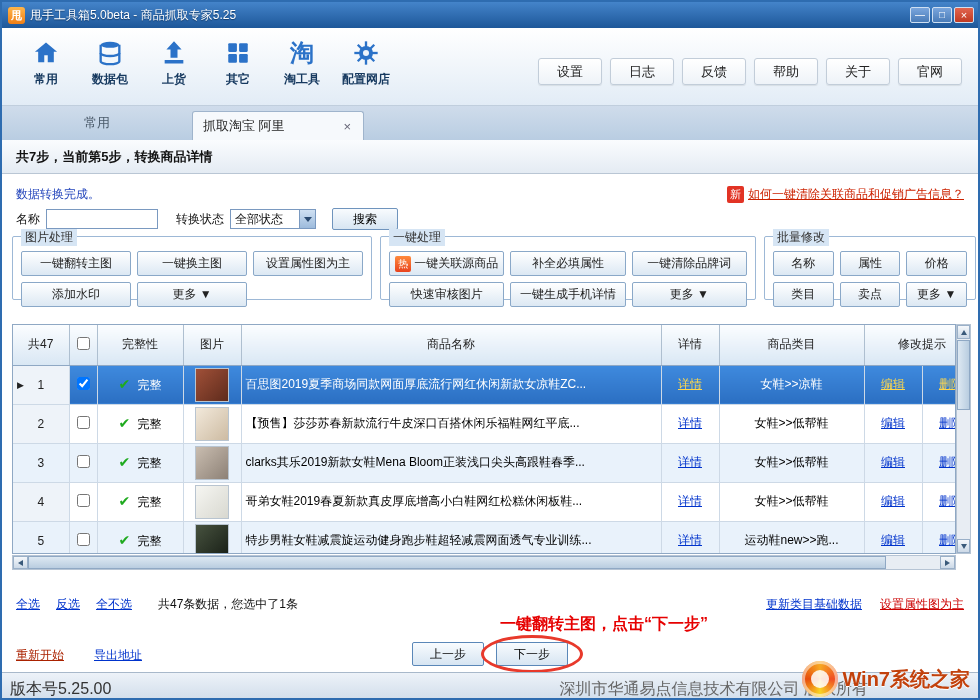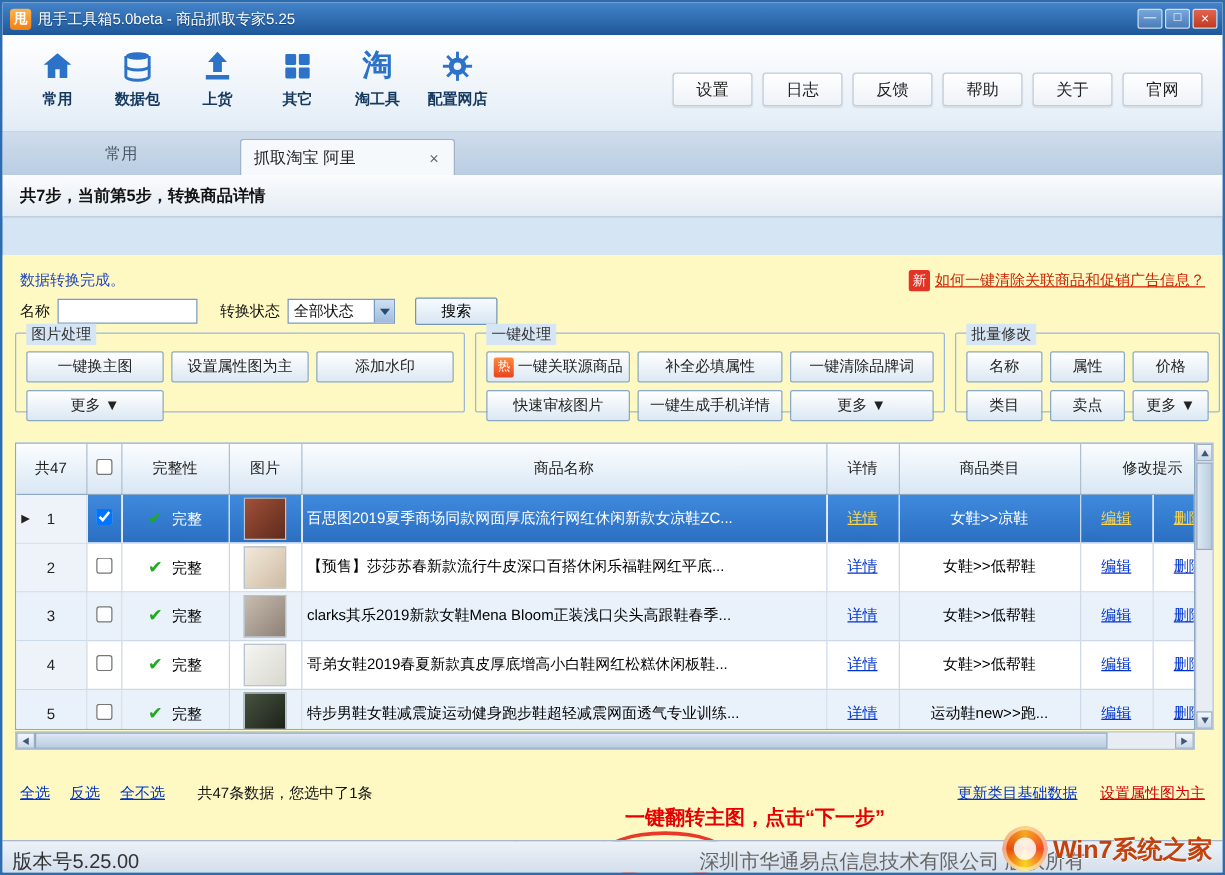--- a/index.html
+++ b/index.html
@@ -28,21 +28,21 @@
   .tabrow { position:absolute; top:104px; left:0; right:0; height:34px; background:linear-gradient(#cfdceb,#b9cde2); }
   .tab-inactive { position:absolute; left:40px; top:0; width:110px; text-align:center; line-height:34px; font-size:13px; color:#4a5a6a; cursor:pointer; }
   .tab-active { position:absolute; left:190px; top:5px; height:29px; width:172px; background:#f6f9fc; border:1px solid #9fb4cc; border-bottom:none; border-radius:3px 3px 0 0; display:flex; align-items:center; padding:0 10px; cursor:pointer; }
   .tab-active .tab-label { font-size:13px; color:#222; flex:1; }
   .tab-close { color:#667; font-size:13px; cursor:pointer; padding:0 2px; }
 
   
   .stepbar { position:absolute; top:138px; left:0; right:0; height:34px; background:linear-gradient(#fafcfe,#e4ebf3); border-bottom:1px solid #b9c6d4; line-height:34px; padding-left:14px; font-size:13px; font-weight:bold; color:#111; }
 
   
-  .content { position:absolute; top:172px; left:0; right:0; bottom:26px; background:#fef9c3;margin-top:30px; }
+  .content { position:absolute; top:172px; left:0; right:0; bottom:26px; background:#ffffff; }
 
   .status-line { position:absolute; top:12px; left:14px; right:14px; display:flex; justify-content:space-between; font-size:12px; }
   .status-msg { color:#2244bb; }
   .help-group { display:flex; align-items:center; gap:4px; }
   .new-badge { background:#e23324; color:#fff; font-size:11px; padding:1px 3px; border-radius:2px; }
   .help-link { color:#cc2200; text-decoration:underline; cursor:pointer; }
 
   .filter-row { position:absolute; top:34px; left:14px; display:flex; align-items:center; font-size:12px; color:#111; }
   .name-input { width:112px; height:20px; border:1px solid #7a99c0; background:#fff; margin-left:6px; font-size:12px; padding:0 3px; }
   .filter-row .lbl2 { margin-left:18px; }
@@ -236,20 +236,21 @@
             <span class="tri-down"></span>
           </span>
       </div>
       <button class="search-btn">搜索</button>
     </div>
 
     <div class="groups">
       <div class="groupbox g-image">
         <span class="legend">图片处理</span>
         <div class="grid3">
+          <button class="btn">一键翻转主图</button>
           <button class="btn">一键换主图</button>
           <button class="btn">设置属性图为主</button>
           <button class="btn">添加水印</button>
           <button class="btn">更多 ▼</button>
         </div>
       </div>
       <div class="groupbox g-oneclick">
         <span class="legend">一键处理</span>
         <div class="grid3">
           <button class="btn">

